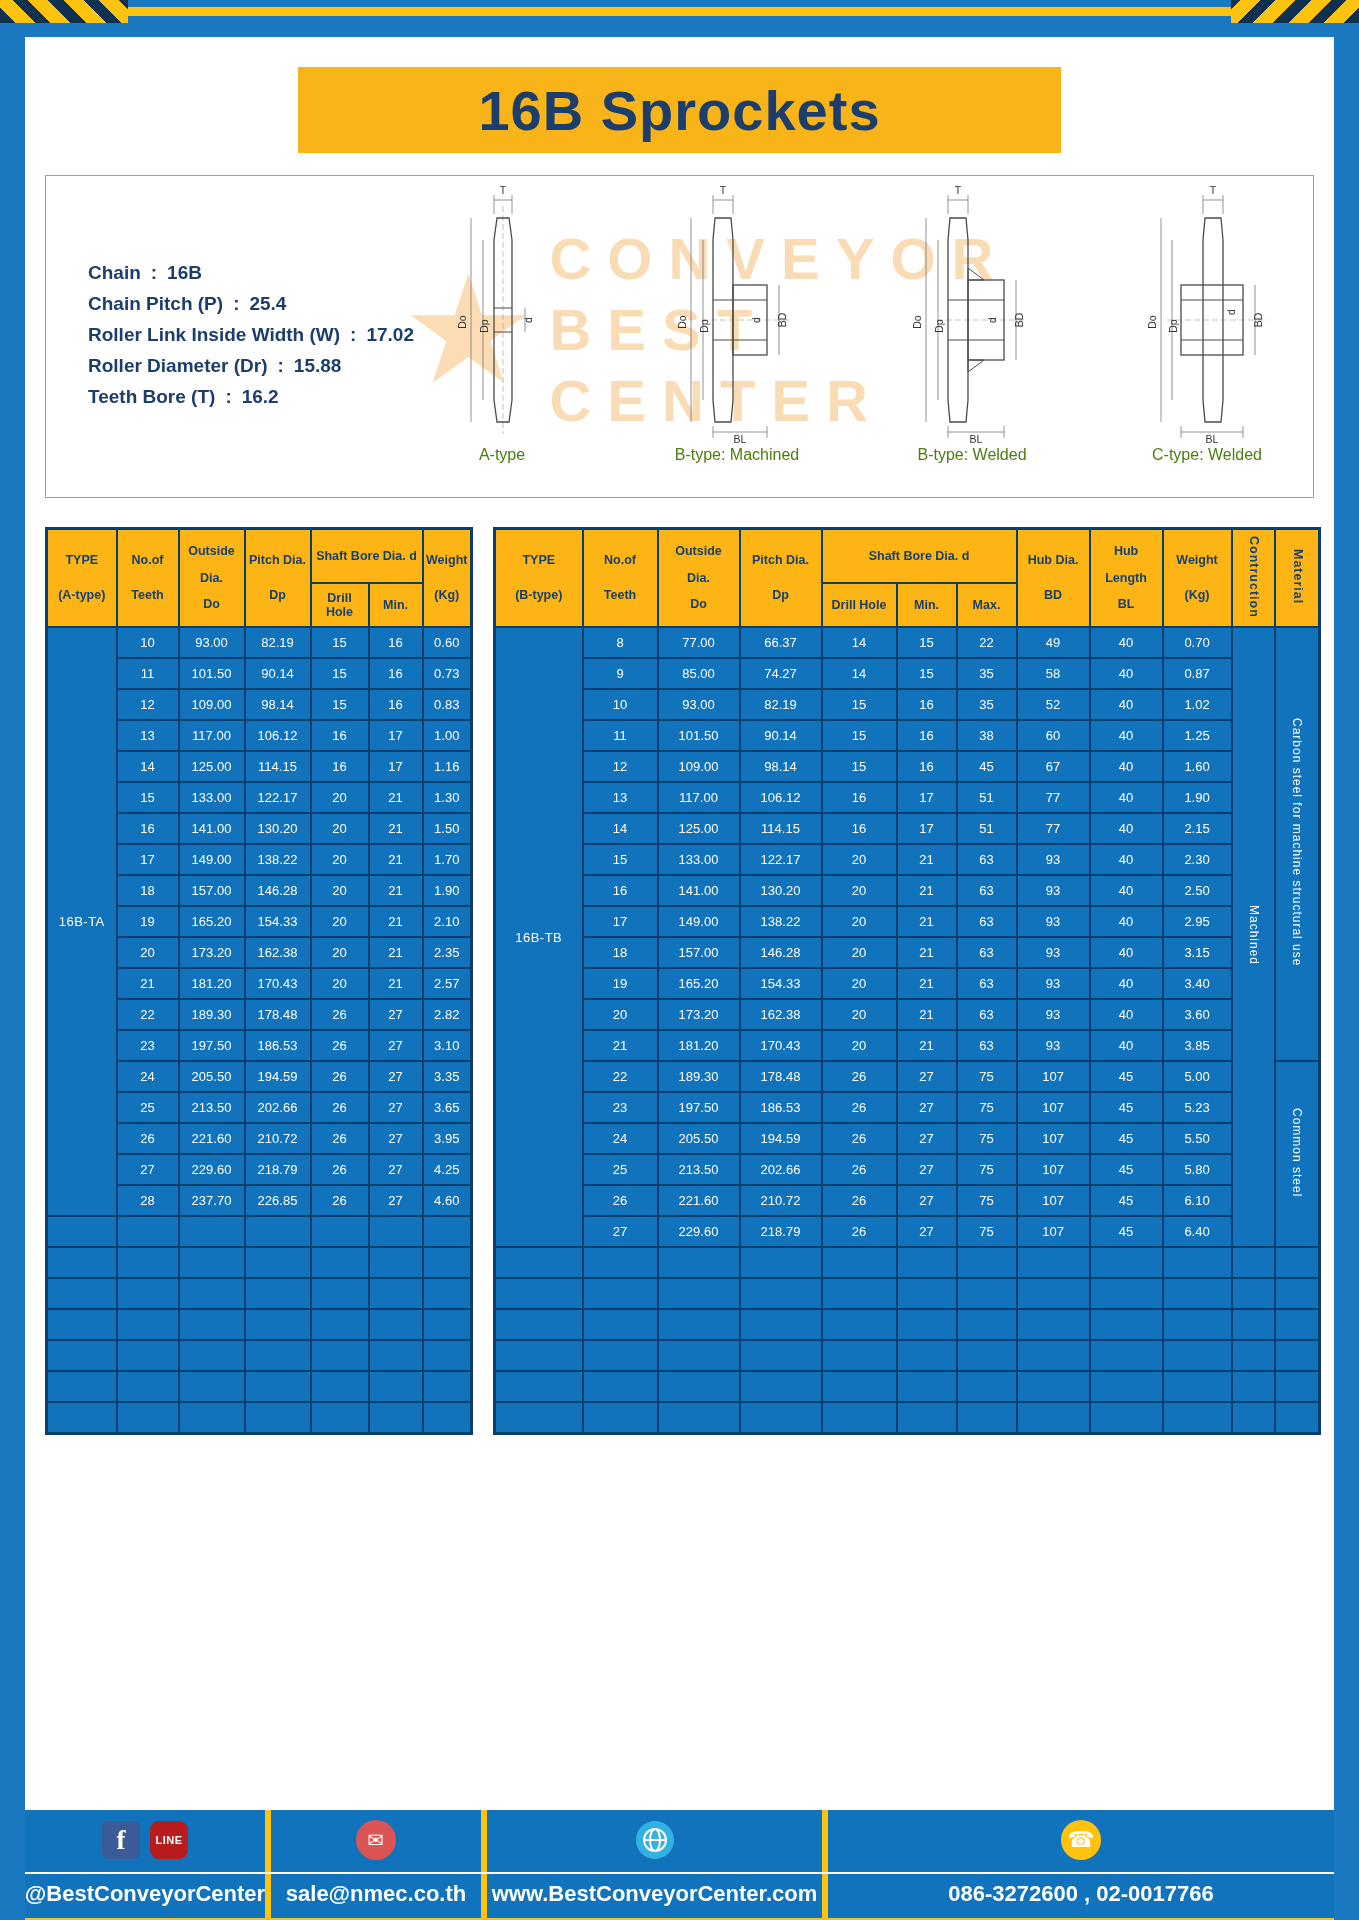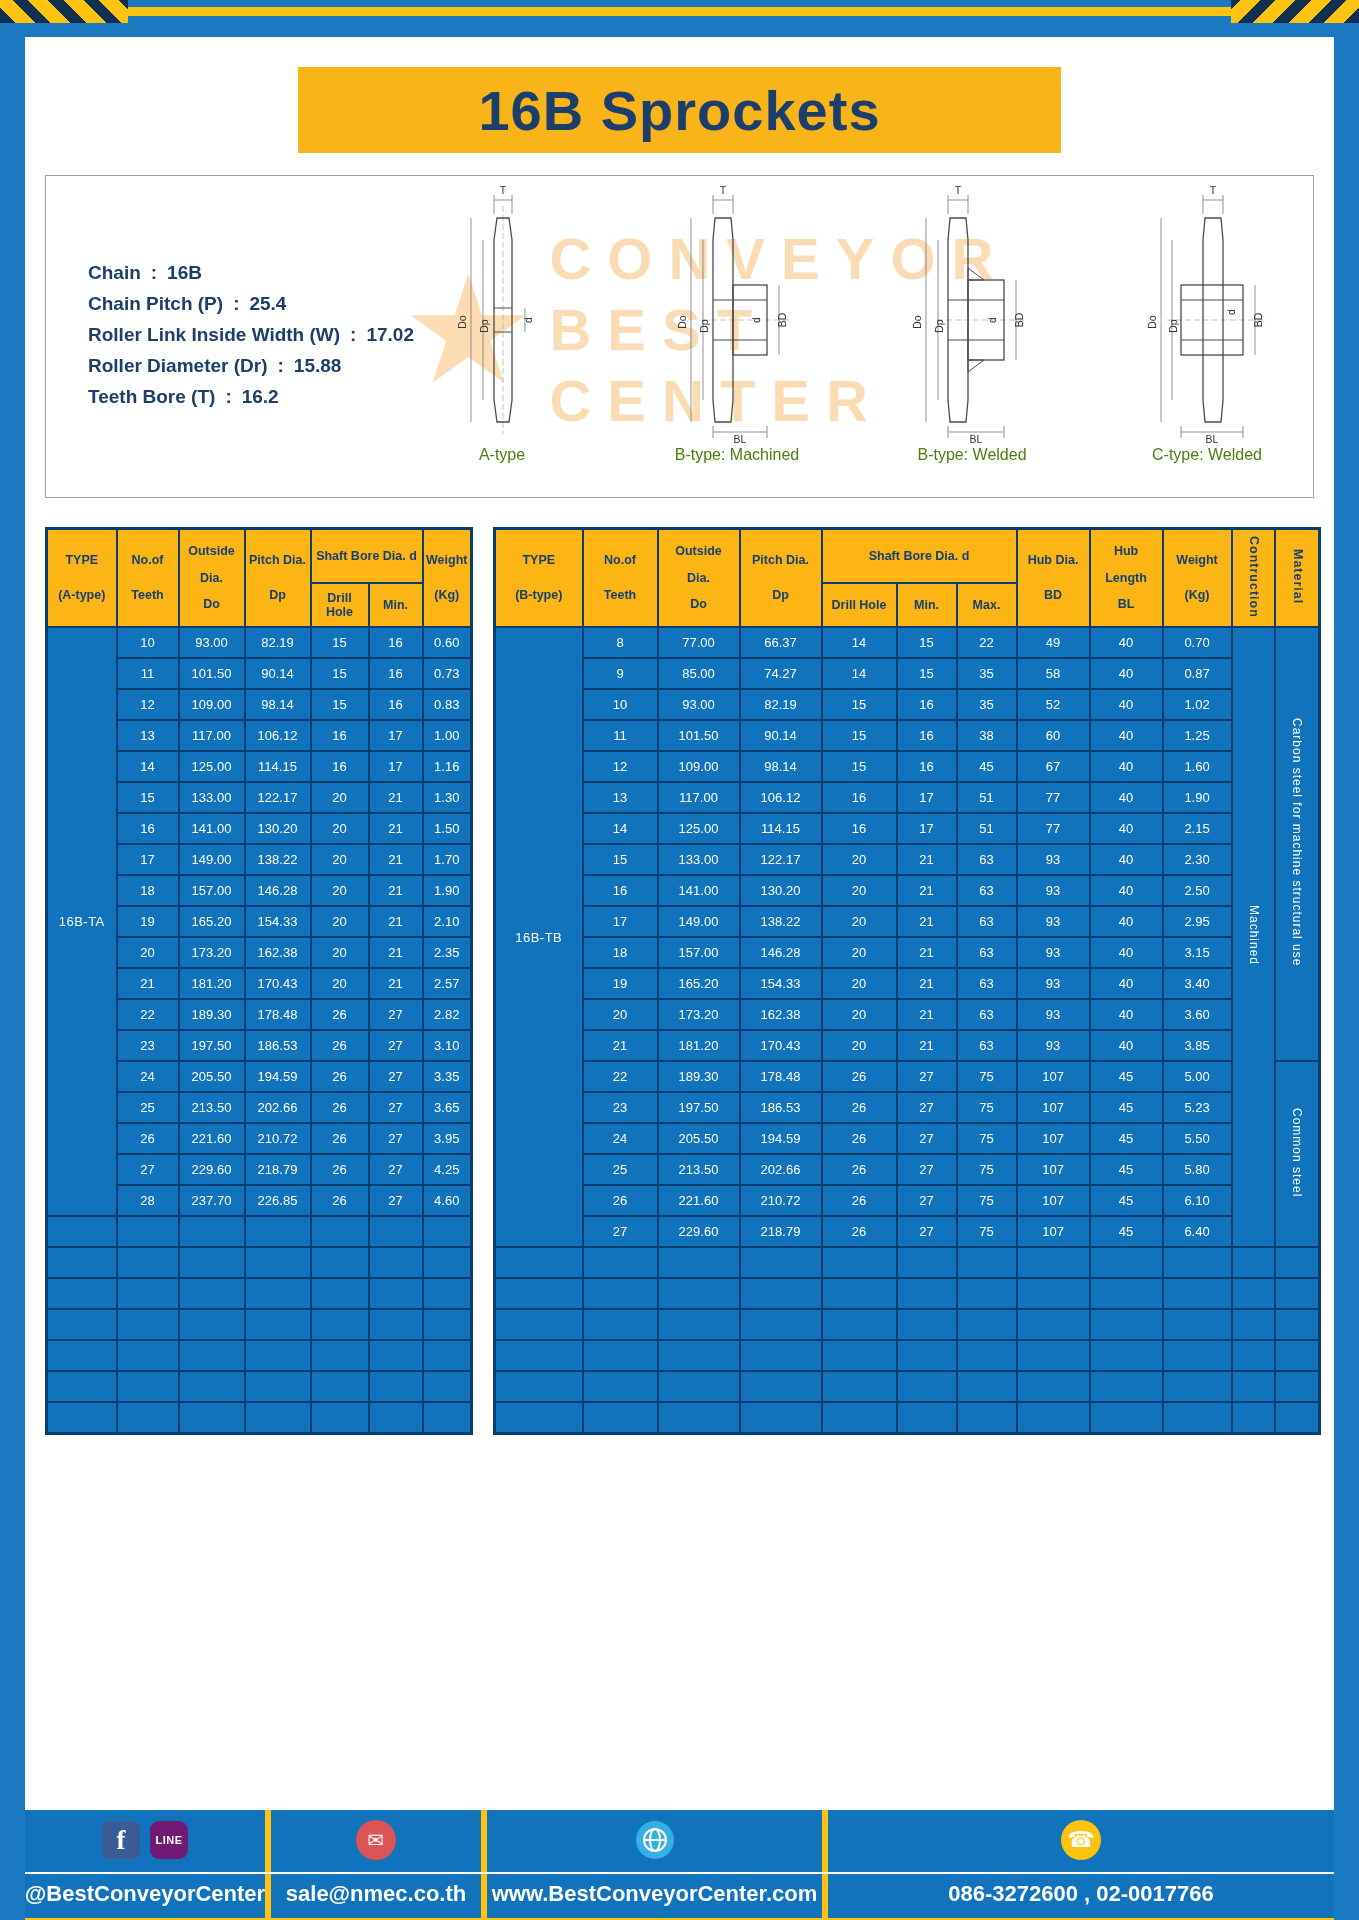--- a/index.html
+++ b/index.html
@@ -58,21 +58,21 @@
   .footer-main { position:relative; display:flex; height:108px; background:#1173bb; }
   .footer-strip { height:8px; background:#ffc20e; }
   .f-rule { position:absolute; left:0; right:0; top:62px; height:2px; background:#ffffff; }
   .f-sec { display:flex; flex-direction:column; align-items:center; }
   .f-sec1 { width:240px; } .f-sec2 { width:210px; } .f-sec3 { width:335px; } .f-sec4 { flex:1; }
   .f-div { width:6px; background:#ffc20e; height:100%; }
   .f-icons { height:62px; display:flex; align-items:center; gap:10px; }
   .f-text { height:48px; display:flex; align-items:center; font-size:22px; font-weight:bold; color:#fff; white-space:nowrap; }
   .icon-fb { width:38px; height:38px; background:#3a5a98; border-radius:6px; display:flex; align-items:center; justify-content:center;
              color:#fff; font-family:"Liberation Serif",serif; font-weight:bold; font-size:27px; }
-  .icon-line { width:38px; height:38px; background:#701a75; border-radius:9px; display:flex; align-items:center; justify-content:center;
+  .icon-line { width:38px; height:38px; background:#b91c1c; border-radius:9px; display:flex; align-items:center; justify-content:center;
                color:#fff; font-weight:bold; font-size:11px; letter-spacing:.5px; }
   .icon-mail { width:40px; height:40px; background:#dd5454; border-radius:50%; display:flex; align-items:center; justify-content:center;
                color:#fff; font-size:20px; }
   .icon-phone { width:40px; height:40px; background:#ffc20e; border-radius:50%; display:flex; align-items:center; justify-content:center;
                 color:#fff; font-size:22px; }
 </style>
 </head>
 <body>
 
 <div class="page">

